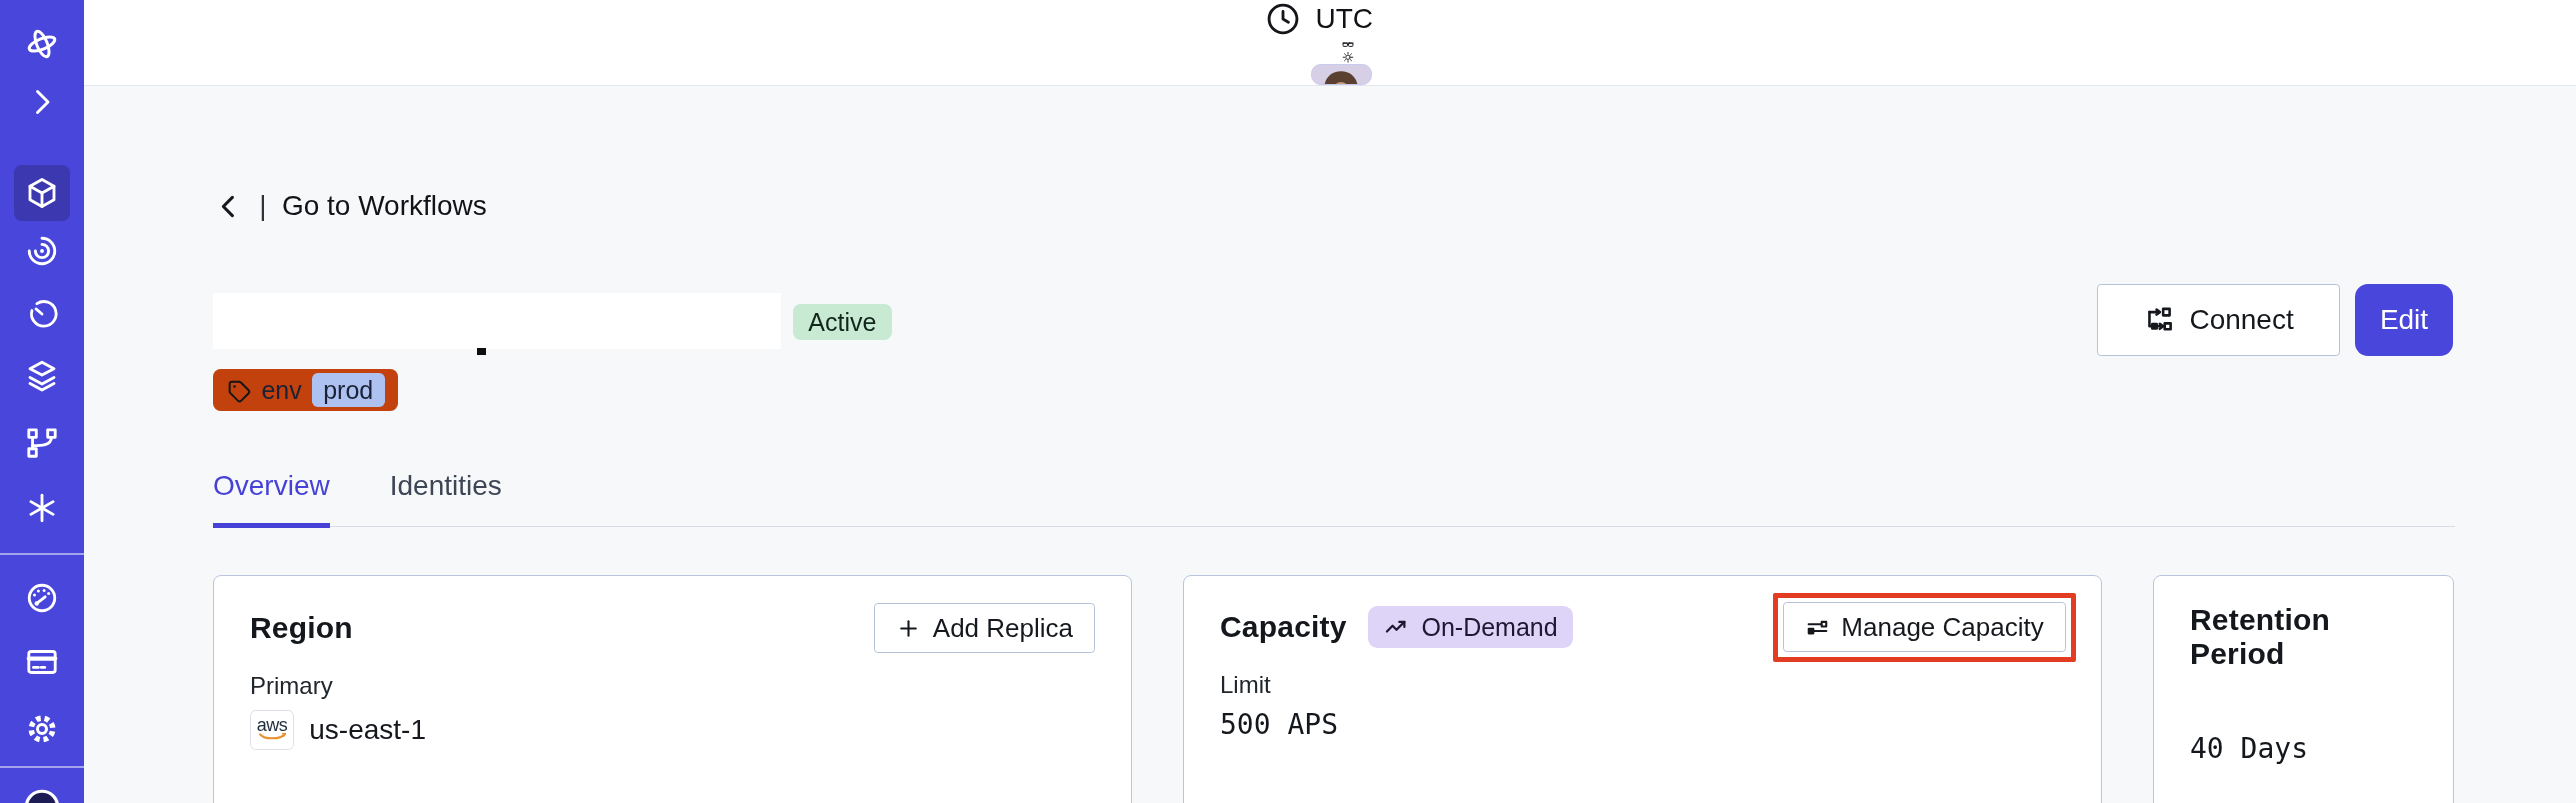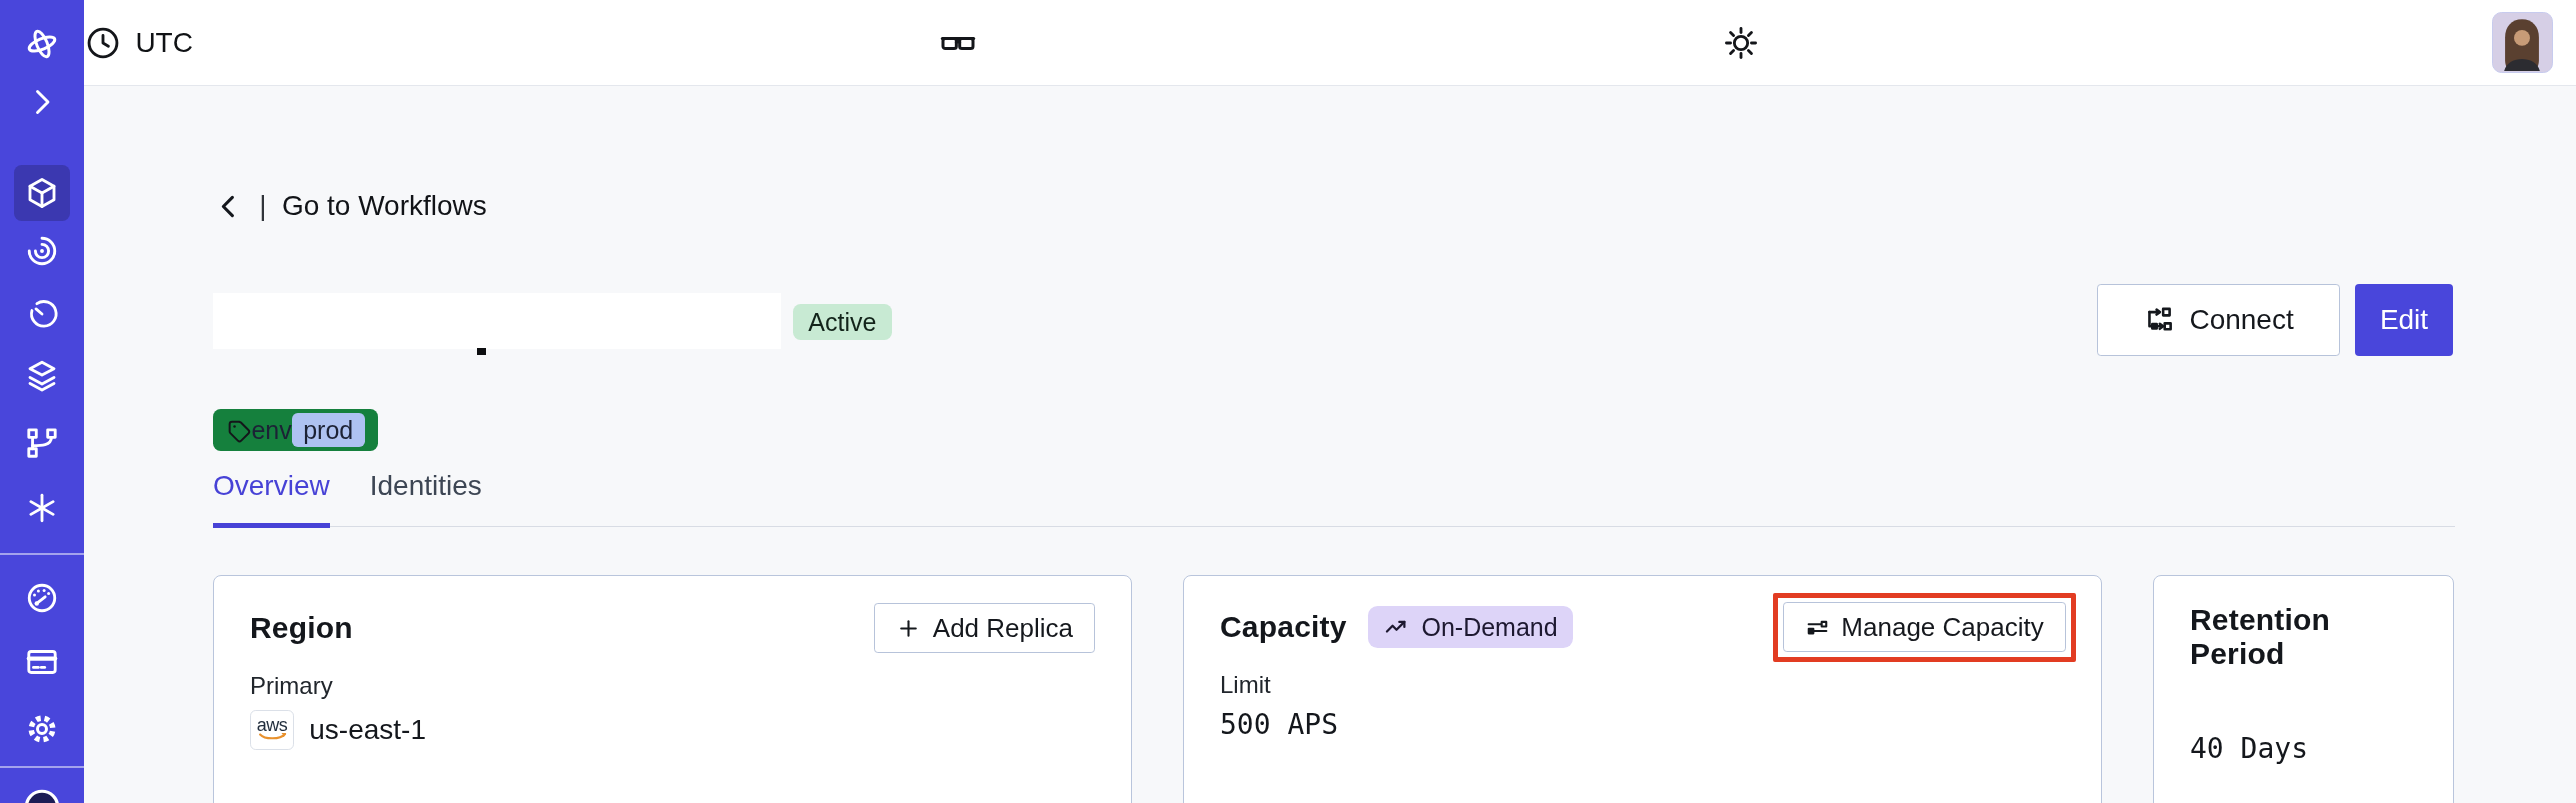--- a/index.html
+++ b/index.html
@@ -12,21 +12,21 @@
 
   
   .sidebar { position:absolute; left:0; top:0; width:84px; height:804px; background:#4946db; z-index:6; }
   .sb-item { position:absolute; left:0; width:84px; display:flex; justify-content:center; cursor:pointer; }
   .sb-tile { position:absolute; left:14.4px; top:165px; width:56px; height:56px; background:#3b38b0; border-radius:7.7px; display:flex; align-items:center; justify-content:center; }
   .sb-divider { position:absolute; left:0; width:84px; height:1.9px; background:rgba(255,255,255,0.5); }
   .sb-icon { stroke:#ffffff; fill:none; stroke-width:1.9; stroke-linecap:round; stroke-linejoin:round; }
 
   
   .topbar { position:absolute; left:84px; top:0; width:2492px; height:86px; background:#ffffff;
-    border-bottom:1.9px solid #e4e7ed; display:flex; align-items:center; justify-content:space-between; padding-right:23px; z-index:5; }
+    border-bottom:1.9px solid #e4e7ed; display:flex; align-items:center; justify-content:flex-end; padding-right:23px; z-index:5;flex-direction:column; }
   .tb-icon { stroke:#14161a; fill:none; stroke-width:1.8; stroke-linecap:round; stroke-linejoin:round; cursor:pointer; }
   .tz-group { display:flex; align-items:center; gap:13.4px; font-size:28px; color:#101215; cursor:pointer; }
   .tb-gap { margin-left:59px; }
   .avatar { width:61px; height:61px; margin-left:46px; border-radius:9.6px; border:1.9px solid #c7cbee; background:#d6cfe6; overflow:hidden; cursor:pointer; }
 
   
   .content { position:absolute; left:84px; top:88px; width:2492px; height:715px; }
 
   .breadcrumb { position:absolute; left:129px; top:102px; display:flex; align-items:center; gap:15.3px;
     font-size:28px; font-weight:500; color:#111317; }
@@ -36,29 +36,29 @@
   .title-redaction { position:absolute; left:129px; top:205px; width:568px; height:56px; background:#ffffff; }
   .title-dot { position:absolute; left:393px; top:260px; width:8.6px; height:6.7px; background:#0d0e10; }
 
   .status-badge { position:absolute; left:709px; top:216px; height:36px; padding:0 15.3px; border-radius:7.7px;
     background:#c8ead3; color:#13241a; font-size:25px; font-weight:500; display:flex; align-items:center; }
 
   .actions { position:absolute; top:196px; right:123px; display:flex; gap:15.3px; height:72px; }
   .btn-connect { display:flex; align-items:center; gap:15.3px; padding:0 45px; background:#fff;
     border:1.9px solid #b7c3da; border-radius:3.8px; font-size:28px; font-weight:500; color:#15181d; cursor:pointer; }
   .btn-edit { width:98px; display:flex; align-items:center; justify-content:center; background:#4946db;
-    color:#fff; font-size:28px; font-weight:500; border:none; border-radius:4px; cursor:pointer; }
+    color:#fff; font-size:28px; font-weight:500; border:none; border-radius:13px; cursor:pointer; }
 
   .tag-pill { position:absolute; left:129px; top:281px; height:42px; display:inline-flex; align-items:center;
-    gap:0; padding:0 13.4px; background:#15803d; border-radius:7.7px; font-size:25px; font-weight:500; color:#1c2236;margin-top:40px; }
+    gap:10px; padding:0 13.4px; background:#c2410c; border-radius:7.7px; font-size:25px; font-weight:500; color:#1c2236; }
   .tag-chip { background:#aec2f2; border-radius:5.8px; padding:2.9px 11.5px; }
   .tag-icon { stroke:#14161a; fill:none; stroke-width:1.9; stroke-linejoin:round; }
 
   .tabs { position:absolute; left:129px; top:382px; width:2242px; }
-  .tab-row { display:flex; gap:40px; border-bottom:1.9px solid #d8dce4; }
+  .tab-row { display:flex; gap:60px; border-bottom:1.9px solid #d8dce4; }
   .tab { font-size:28px; font-weight:500; color:#3d4654; padding-bottom:21px; margin-bottom:-1.9px;
     border-bottom:5.8px solid transparent; cursor:pointer; }
   .tab.active { color:#4742d6; border-bottom-color:#4742d6; }
 
   .cards { position:absolute; left:129px; top:487px; display:flex; gap:51px; }
   .card { background:#fff; border:1.9px solid #b9c5dc; border-radius:8px; height:253px; padding:27px 36px; }
   .card-region { width:919px; } .card-capacity { width:919px; } .card-retention { width:301px; }
   .card-head { display:flex; align-items:center; justify-content:space-between; }
   .card-head-left { display:flex; align-items:center; gap:21px; }
   .card-title { font-size:30px; font-weight:600; color:#14171c; letter-spacing:0.2px; }

